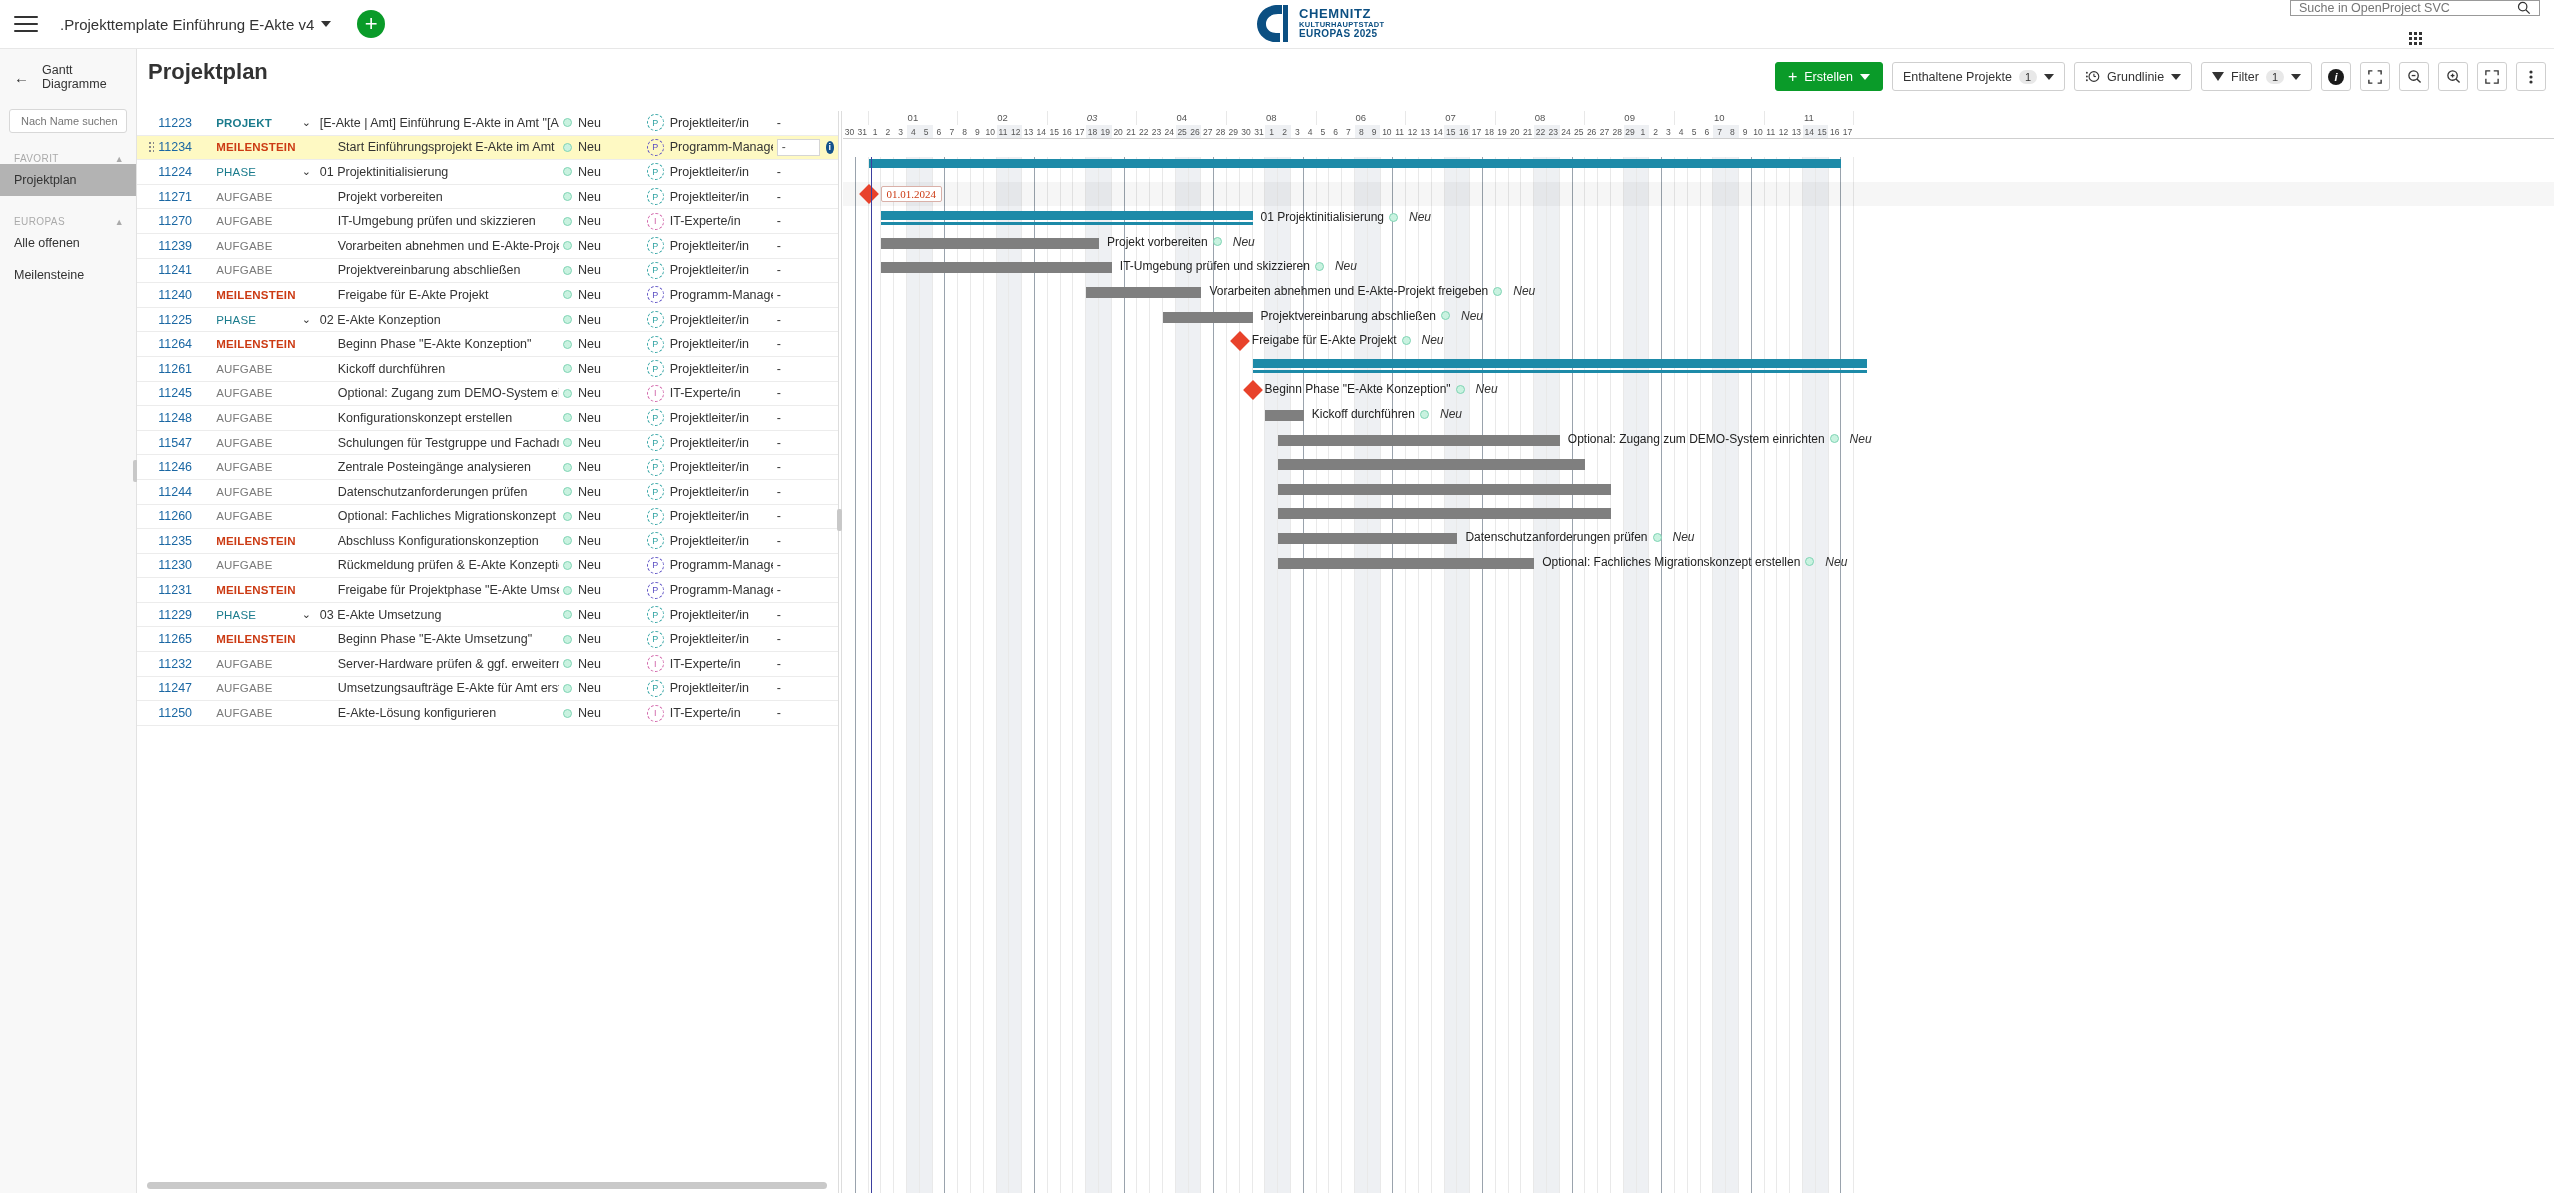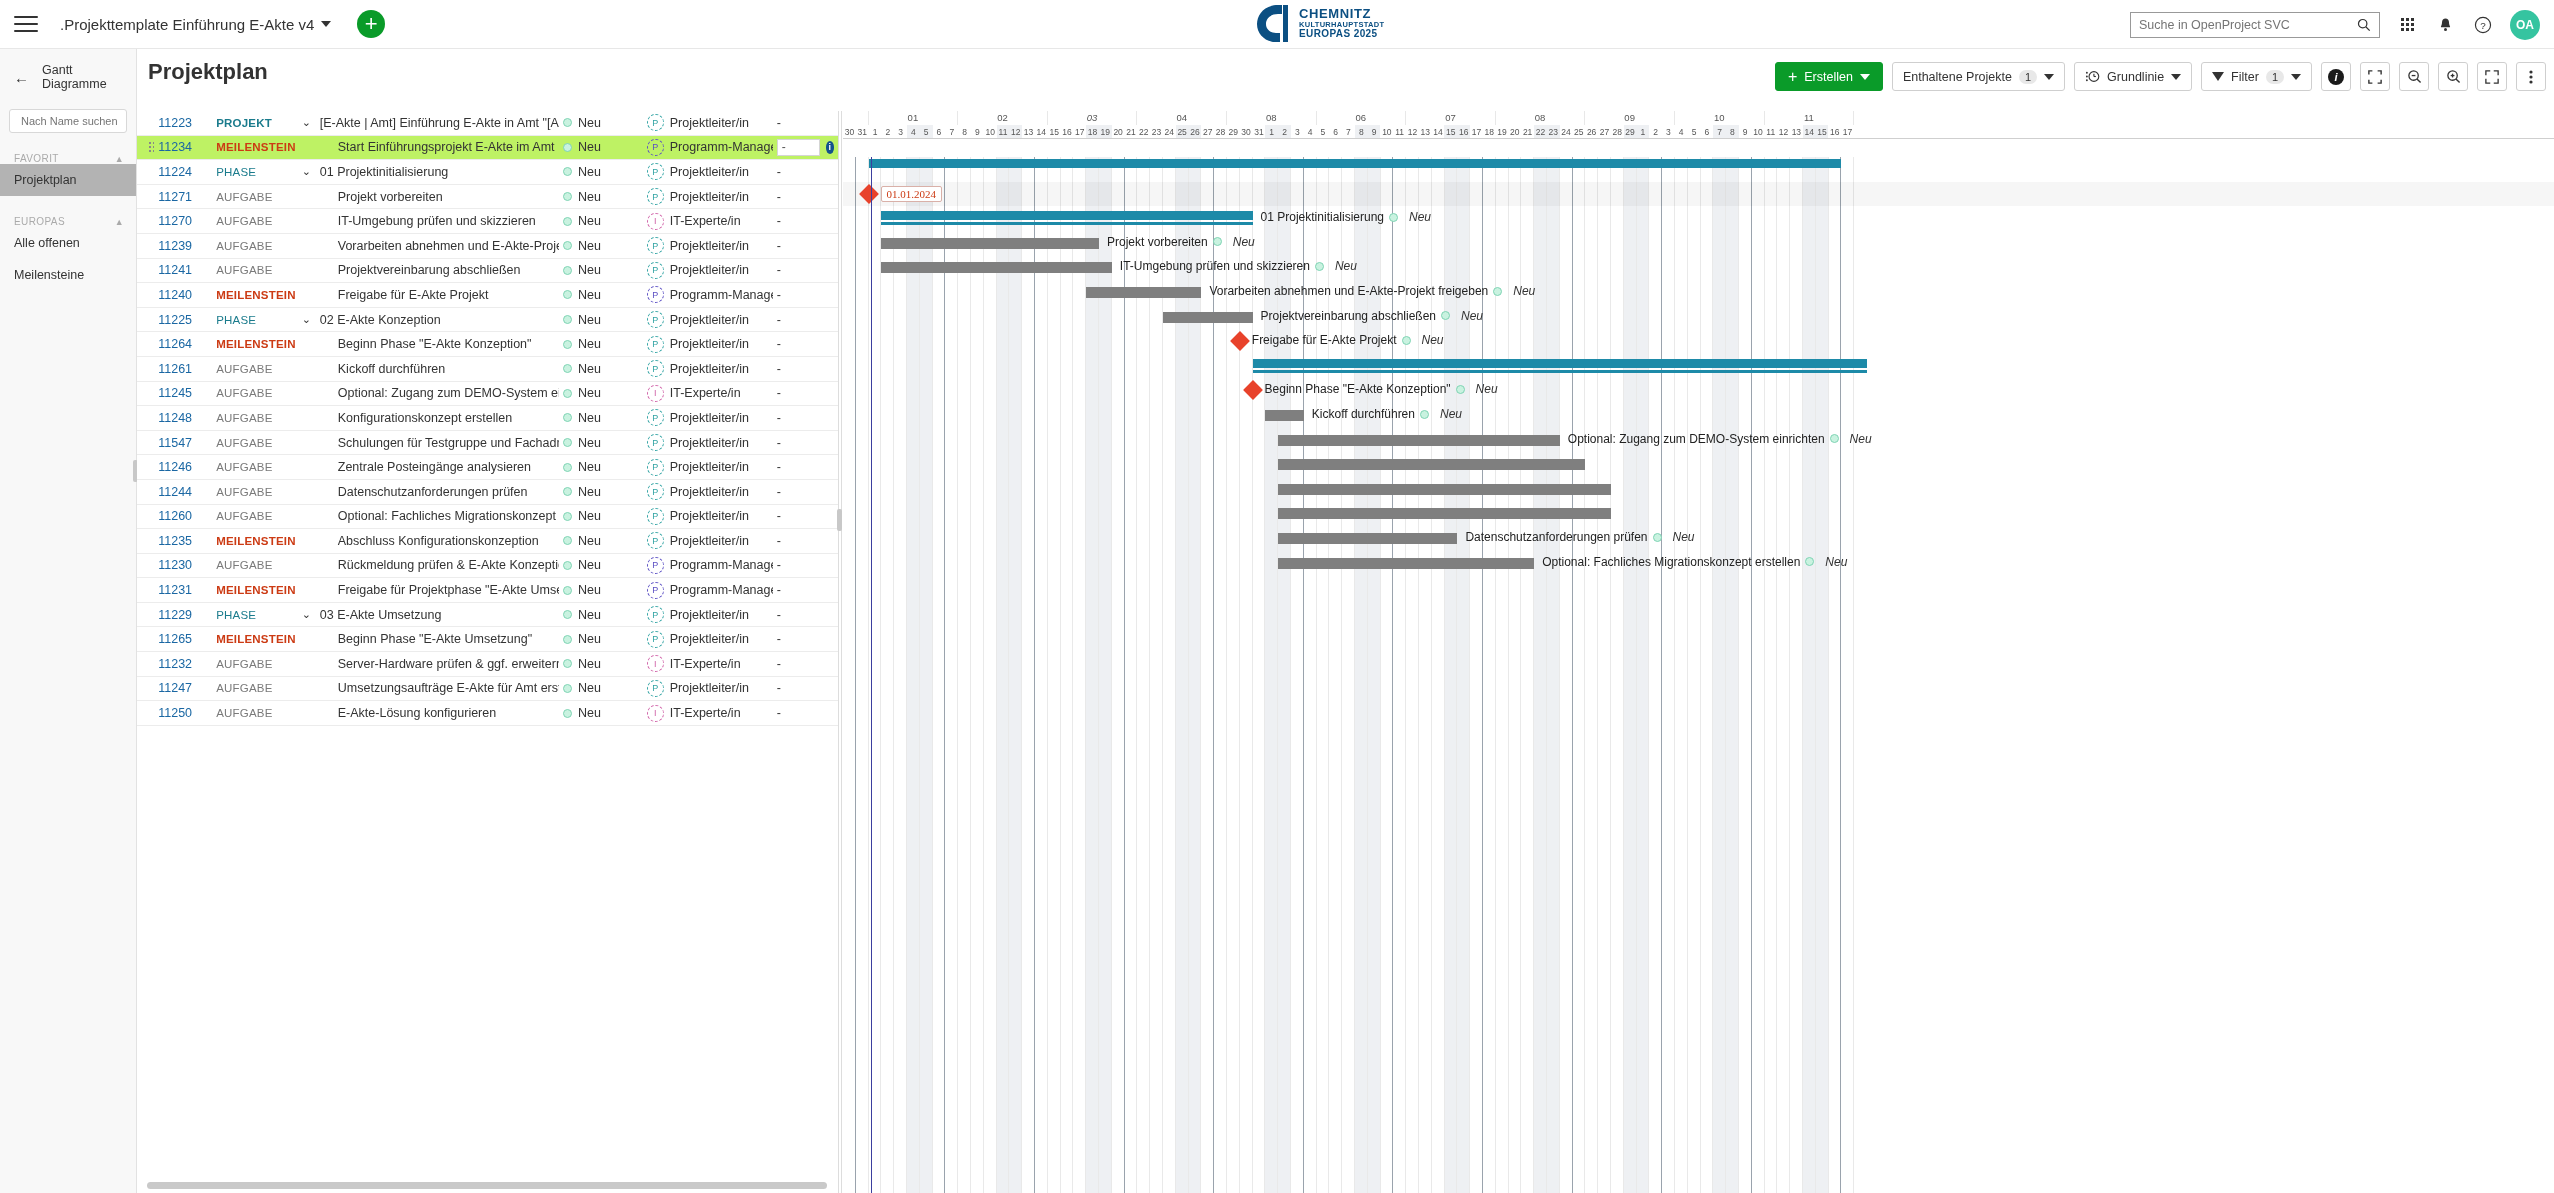--- a/index.html
+++ b/index.html
@@ -23,21 +23,21 @@
     margin-left: 26px; width: 28px; height: 28px; border-radius: 50%;
     background: #0a9b29; color: #fff; display: flex; align-items: center; justify-content: center;
     font-size: 22px; line-height: 1; font-weight: 300; cursor: pointer;
   }
   #logo { position: absolute; left: 1256px; top: 3px; display: flex; align-items: center; gap: 9px; }
   .logo-mark { width: 34px; height: 40px; }
   .logo-text { color: #0b4f82; line-height: 1.08; }
   .logo-text .l1 { font-size: 13px; font-weight: 700; letter-spacing: .6px; }
   .logo-text .l2 { font-size: 7.5px; font-weight: 700; letter-spacing: .3px; }
   .logo-text .l3 { font-size: 10px; font-weight: 700; letter-spacing: .4px; }
-  #top-right { position: absolute; right: 14px; top: 0; height: 49px; display: flex; align-items: center; gap: 16px; }
+  #top-right { position: absolute; right: 14px; top: 0; height: 49px; display: flex; align-items: center; gap: 16px; flex-direction: column; }
   #global-search {
     width: 250px; height: 26px; border: 1px solid #999; background: #fff;
     display: flex; align-items: center; padding: 0 8px; gap: 6px;
   }
   #global-search input { border: 0; outline: 0; flex: 1; font-size: 12.5px; color: #555; font-family: "Liberation Sans", sans-serif; background: transparent; }
   .ico-btn { width: 22px; height: 22px; display: flex; align-items: center; justify-content: center; cursor: pointer; color: #333; }
   .grid-icon { display: grid; grid-template-columns: repeat(3, 3px); grid-template-rows: repeat(3, 3px); gap: 2px; }
   .grid-icon i { background: #333; width: 3px; height: 3px; display: block; }
   #avatar { width: 30px; height: 30px; border-radius: 50%; background: #35c4a0; color: #fff; display: flex; align-items: center; justify-content: center; font-size: 12px; font-weight: 600; cursor: pointer; }
 
@@ -72,21 +72,21 @@
   #th-row { display: flex; align-items: flex-end; height: 28px; border-bottom: 1px solid #d0d0d0; font-size: 11.5px; color: #333; padding-bottom: 4px; }
   .th { padding: 0 4px; }
   .c-drag  { width: 18px; }
   .c-id    { width: 62px; display: flex; align-items: center; gap: 5px; }
   .c-typ   { width: 92px; }
   .c-thema { width: 282px; }
   .c-status{ width: 90px; }
   .c-assig { width: 140px; }
   .c-ver   { width: 70px; }
   .tr { display: flex; align-items: center; height: 24.6px; border-bottom: 1px solid #ececec; font-size: 12.5px; }
-  .tr.selected { background: #bef264; }
+  .tr.selected { background: #fef9c3; }
   .td { padding: 0 4px; display: flex; align-items: center; overflow: hidden; white-space: nowrap; }
   .id-link { color: #1a67a3; cursor: pointer; }
   .typ { font-size: 11.5px; letter-spacing: .2px; }
   .typ.PROJEKT { color: #1a7b8c; font-weight: 700; }
   .typ.PHASE { color: #1a7b8c; }
   .typ.MEILENSTEIN { color: #cc3b14; font-weight: 700; }
   .typ.AUFGABE { color: #7a7a7a; }
   .thema-wrap { display: flex; align-items: center; gap: 6px; }
   .expander { font-size: 11px; color: #333; width: 12px; cursor: pointer; }
   .indent-1 { padding-left: 18px; }

